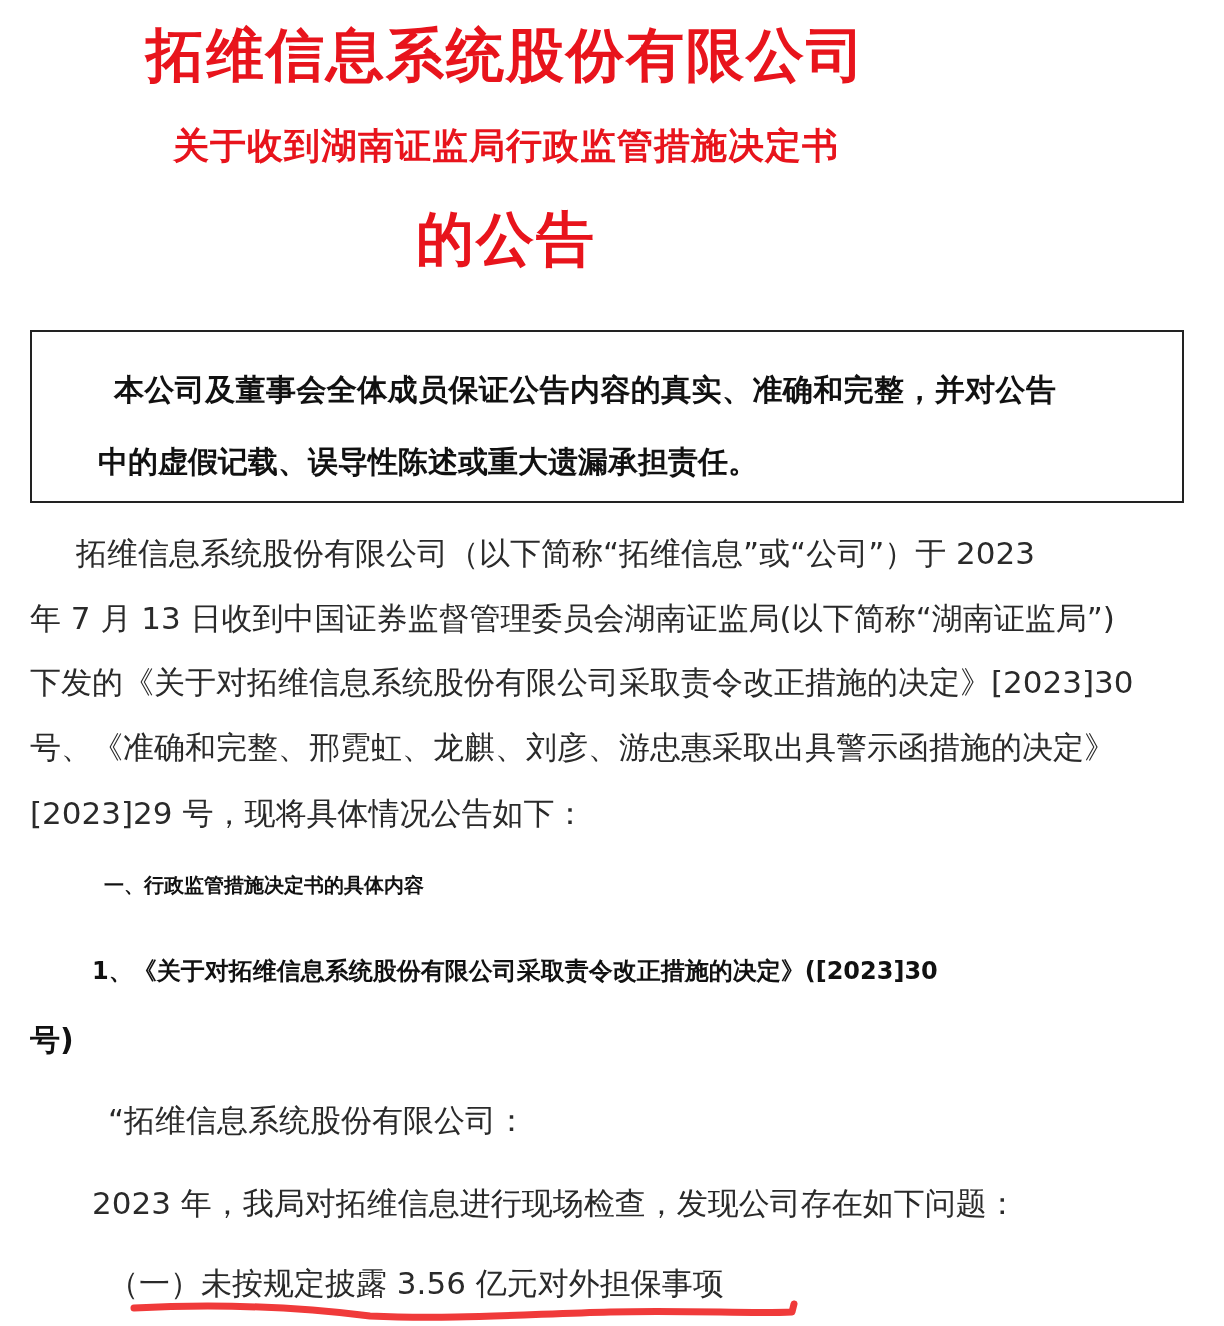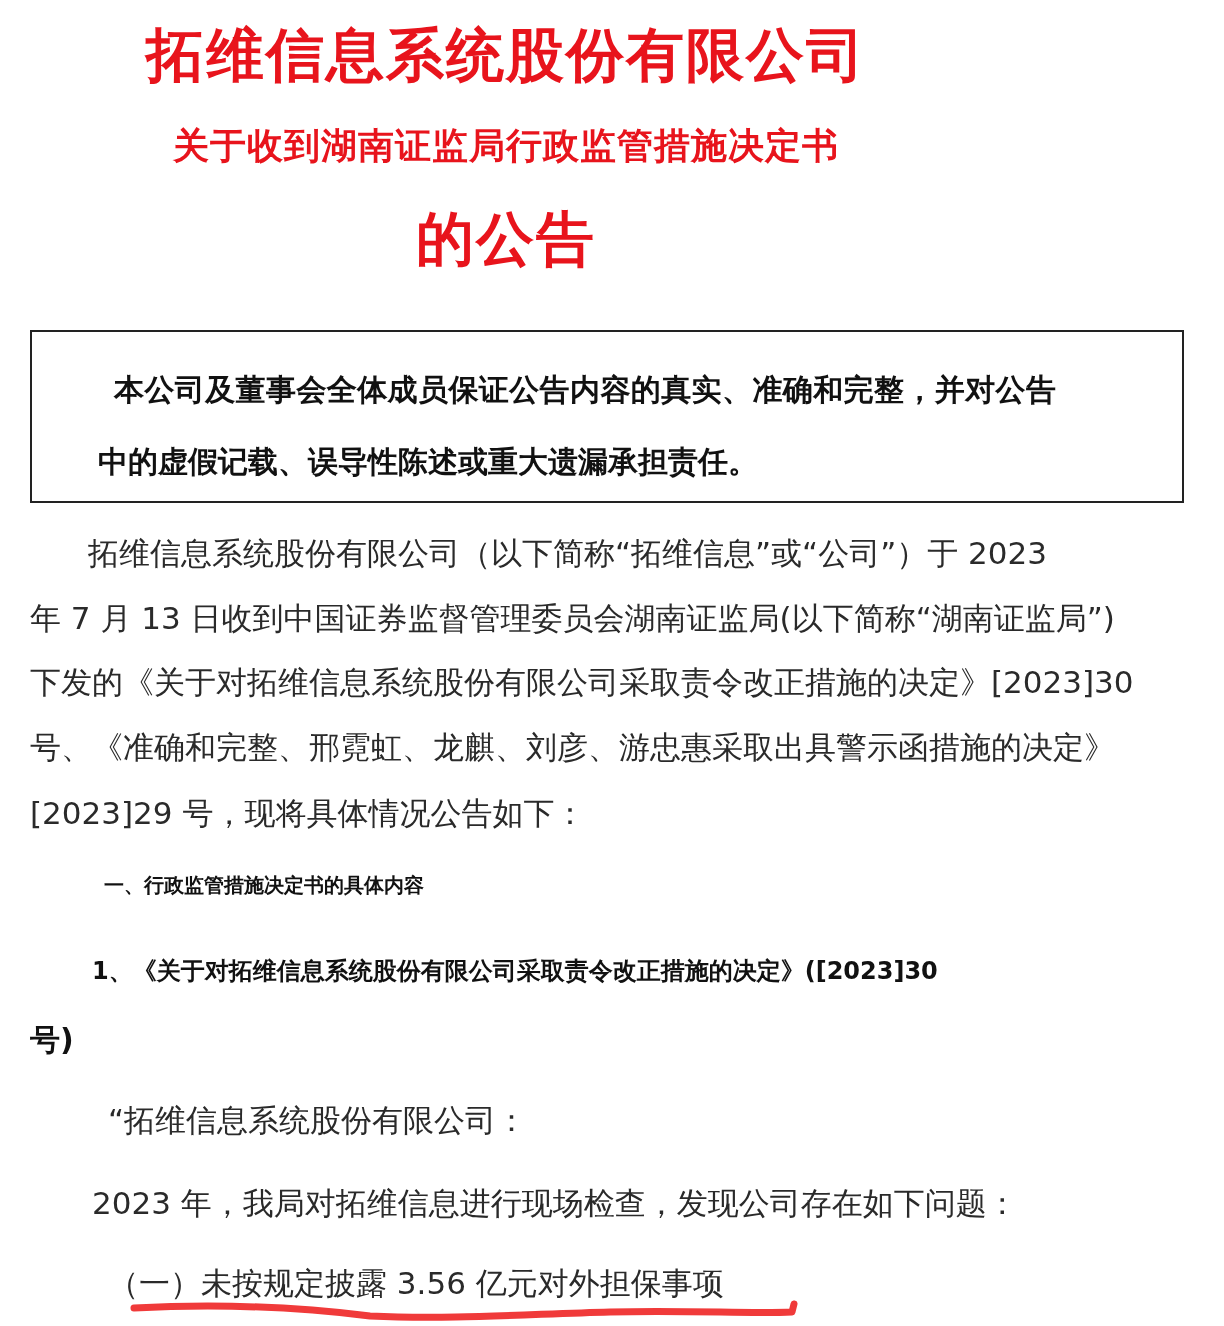--- a/index.html
+++ b/index.html
@@ -41,21 +41,21 @@
   <div id="t2" class="title">关于收到湖南证监局行政监管措施决定书</div>
   <div id="t3" class="title">的公告</div>
 </div>
 
 <div class="notice-box">
   <div id="n1" class="notice-line">本公司及董事会全体成员保证公告内容的真实、准确和完整，并对公告</div>
   <div id="n2" class="notice-line">中的虚假记载、误导性陈述或重大遗漏承担责任。</div>
 </div>
 
 <div>
-  <div class="para" style="left:88px; top:533px;">拓维信息系统股份有限公司（以下简称“拓维信息”或“公司”）于 2023</div>
+  <div class="para" style="left:76px; top:533px;">拓维信息系统股份有限公司（以下简称“拓维信息”或“公司”）于 2023</div>
   <div class="para" style="left:30px; top:598px;">年 7 月 13 日收到中国证券监督管理委员会湖南证监局(以下简称“湖南证监局”)</div>
   <div class="para" style="left:30px; top:662px;">下发的《关于对拓维信息系统股份有限公司采取责令改正措施的决定》[2023]30</div>
   <div class="para" style="left:30px; top:727px;">号、《准确和完整、邢霓虹、龙麒、刘彦、游忠惠采取出具警示函措施的决定》</div>
   <div class="para" style="left:30px; top:793px;">[2023]29 号，现将具体情况公告如下：</div>
 </div>
 
 <div class="para bold" style="left:104px; top:872px; font-size:20px;">一、行政监管措施决定书的具体内容</div>
 
 <div class="para bold" style="left:92px; top:955px; font-size:24px;">1、《关于对拓维信息系统股份有限公司采取责令改正措施的决定》([2023]30</div>
 <div class="para bold" style="left:30px; top:1020px; font-size:30px;">号)</div>

